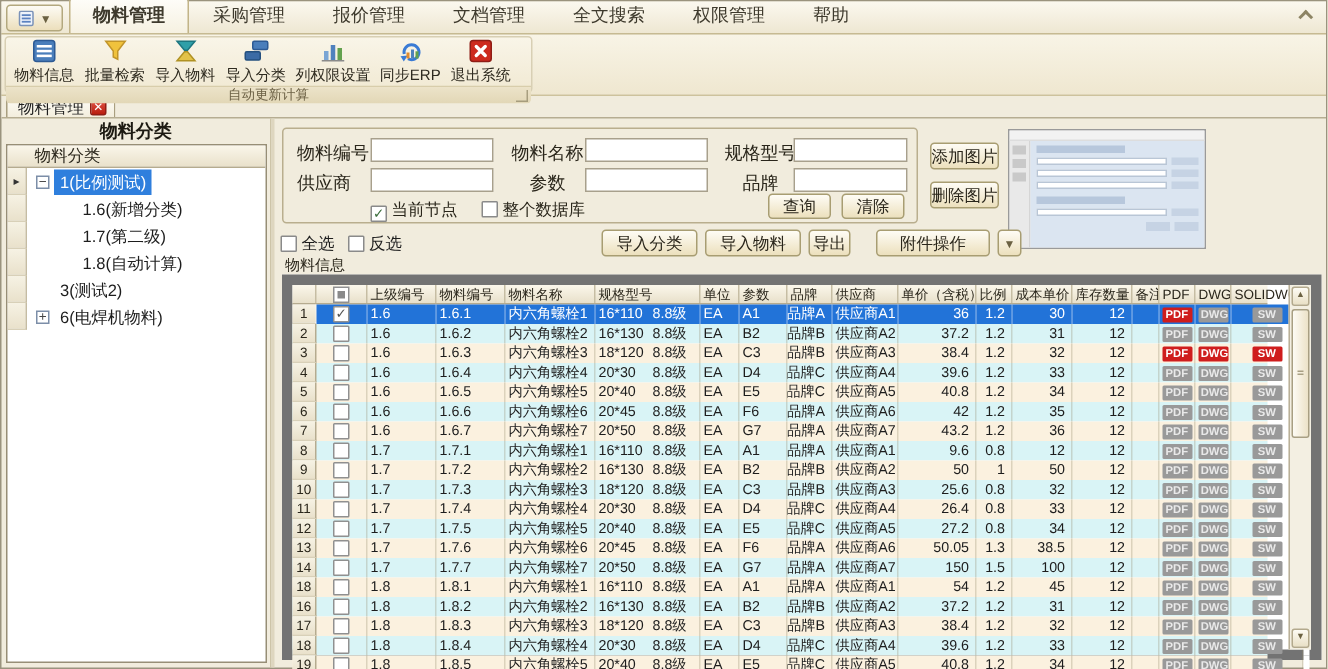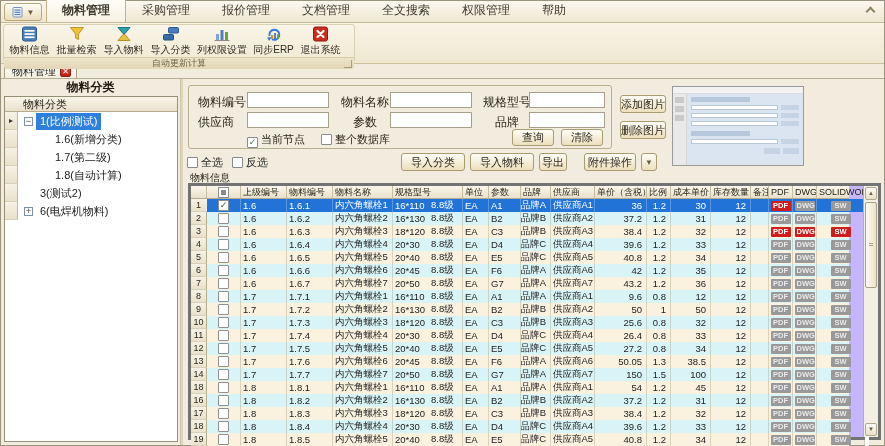--- a/index.html
+++ b/index.html
@@ -72,26 +72,26 @@
   .pv-line .f { flex:1; background:#fff; border:1px solid #b9c6d6; }
   .pv-line .b { width:18px; background:#c6d3e4; }
   .pv-foot { display:flex; justify-content:flex-end; gap:3px; margin-top:4px; }
   .pv-foot div { width:16px; height:6px; background:#c6d3e4; }
 
   
   .actions-row { height:19px; position:relative; font-size:11px; }
   .act-checks { position:absolute; left:4px; top:2px; display:flex; gap:9px; }
   .act-btns { position:absolute; left:218px; top:0px; display:flex; gap:5px; }
   .abtn { height:18px; }
-  .abtn.w64 { width:64px; } .abtn.w48 { width:28px; } .abtn.w76 { width:52px; }
+  .abtn.w64 { width:64px; } .abtn.w48 { width:28px; } .abtn.w76 { width:76px; }
   .abtn.dd { width:16px; font-size:8px; color:#6b6142; }
 
   
   .grid-label { height:11px; font-size:10px; color:#2a261b; padding-left:7px; line-height:11px; }
-  .grid-outer { flex:1; margin:0 3px 5px 5px; border:3px solid #737373; background:#c4b5fd; display:flex; min-height:0;gap:14px; }
+  .grid-outer { flex:1; margin:0 3px 5px 5px; border:7px solid #737373; background:#ffffff; display:flex; min-height:0;gap:14px; }
   .grid { flex:1; display:flex; flex-direction:column; min-width:0; }
   .ghead { height:13px; display:flex; flex:none; background:linear-gradient(#fbf7eb,#e8e0ca); border-bottom:1px solid #b5ab8f; }
   .hcell { border-right:1px solid #c6bda3; font-size:9px; color:#2a261b; padding:0 2px; line-height:12px; white-space:nowrap; overflow:hidden; flex:none; }
   .hcell.fill { flex:1; border-right:none; }
   .grows { flex:1; display:flex; flex-direction:column; }
   .grow { flex:1; display:flex; min-height:0; cursor:pointer; }
   .grow.even { background:#d9f4f6; }
   .grow.odd { background:#fbf1df; }
   .gcell { flex:none; border-right:1px solid rgba(150,140,110,.30); font-size:9.5px; color:#1d1d1d; padding:0 2px; white-space:nowrap; overflow:hidden; display:flex; align-items:center; }
   .gcell.fill { flex:1; border-right:none; background:#fff; }

